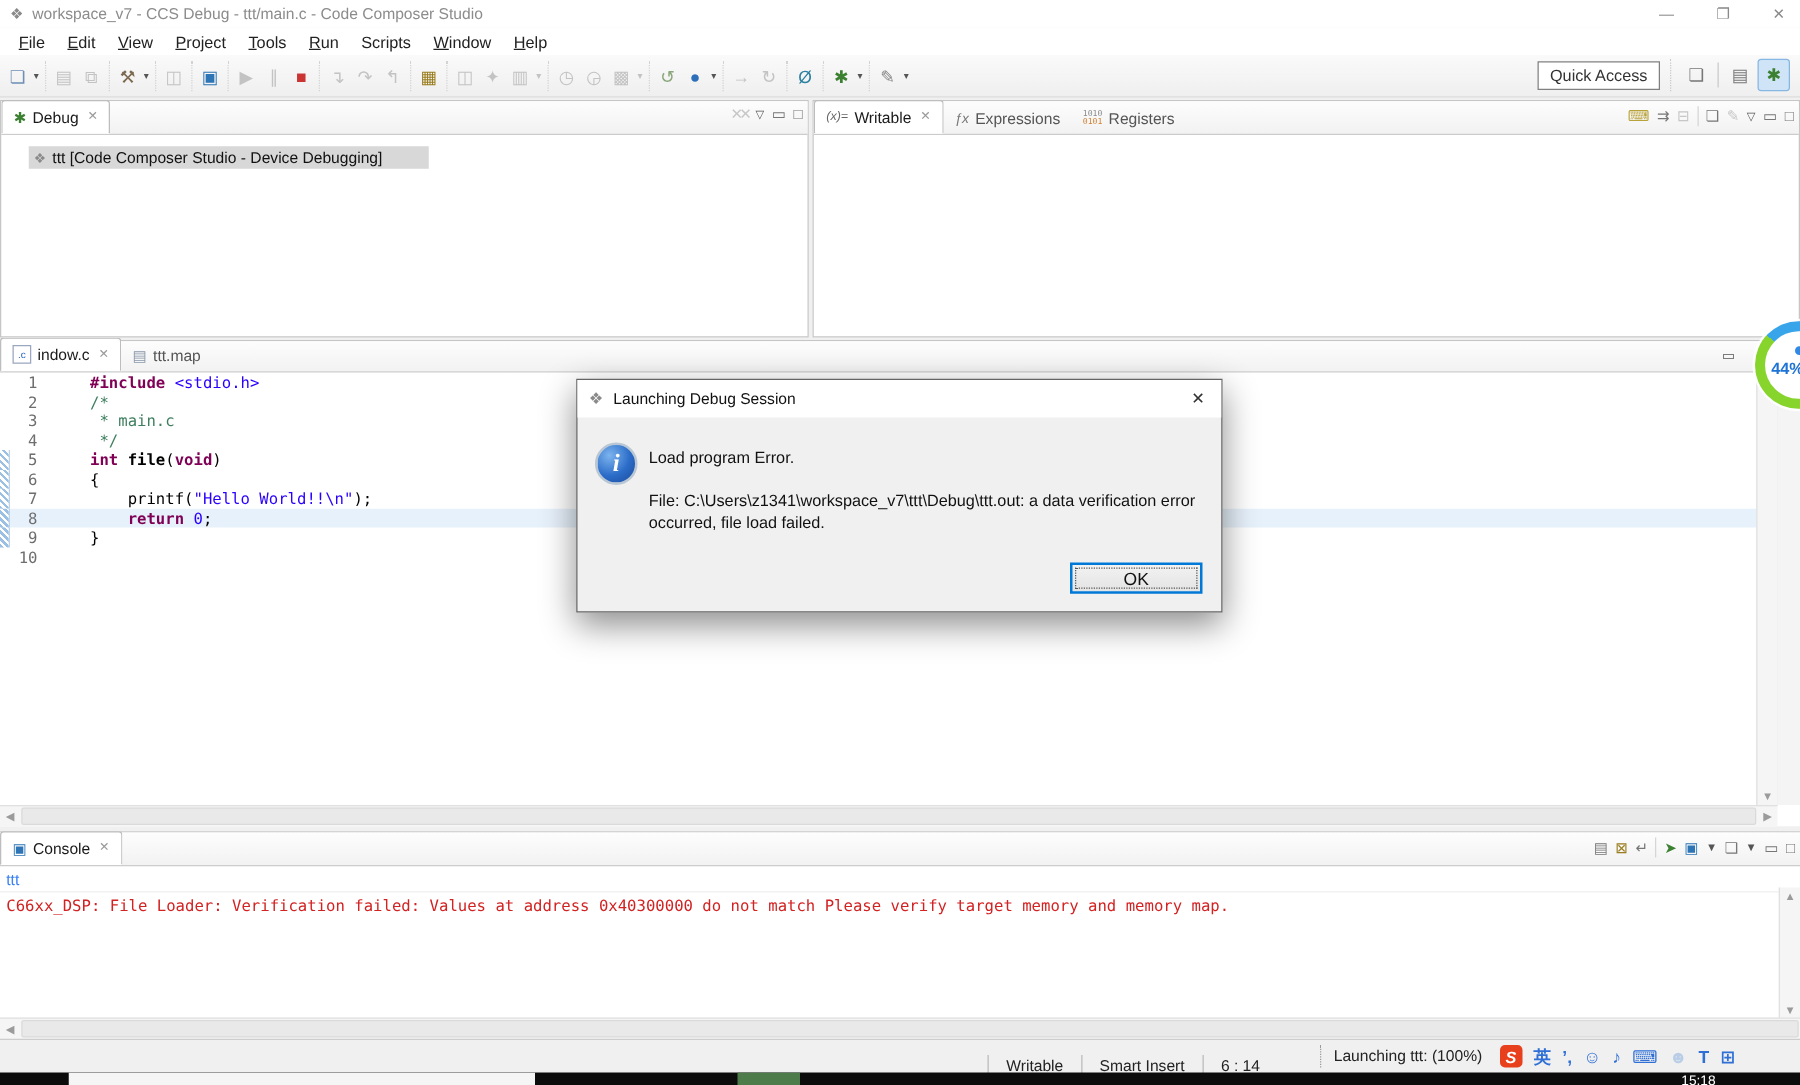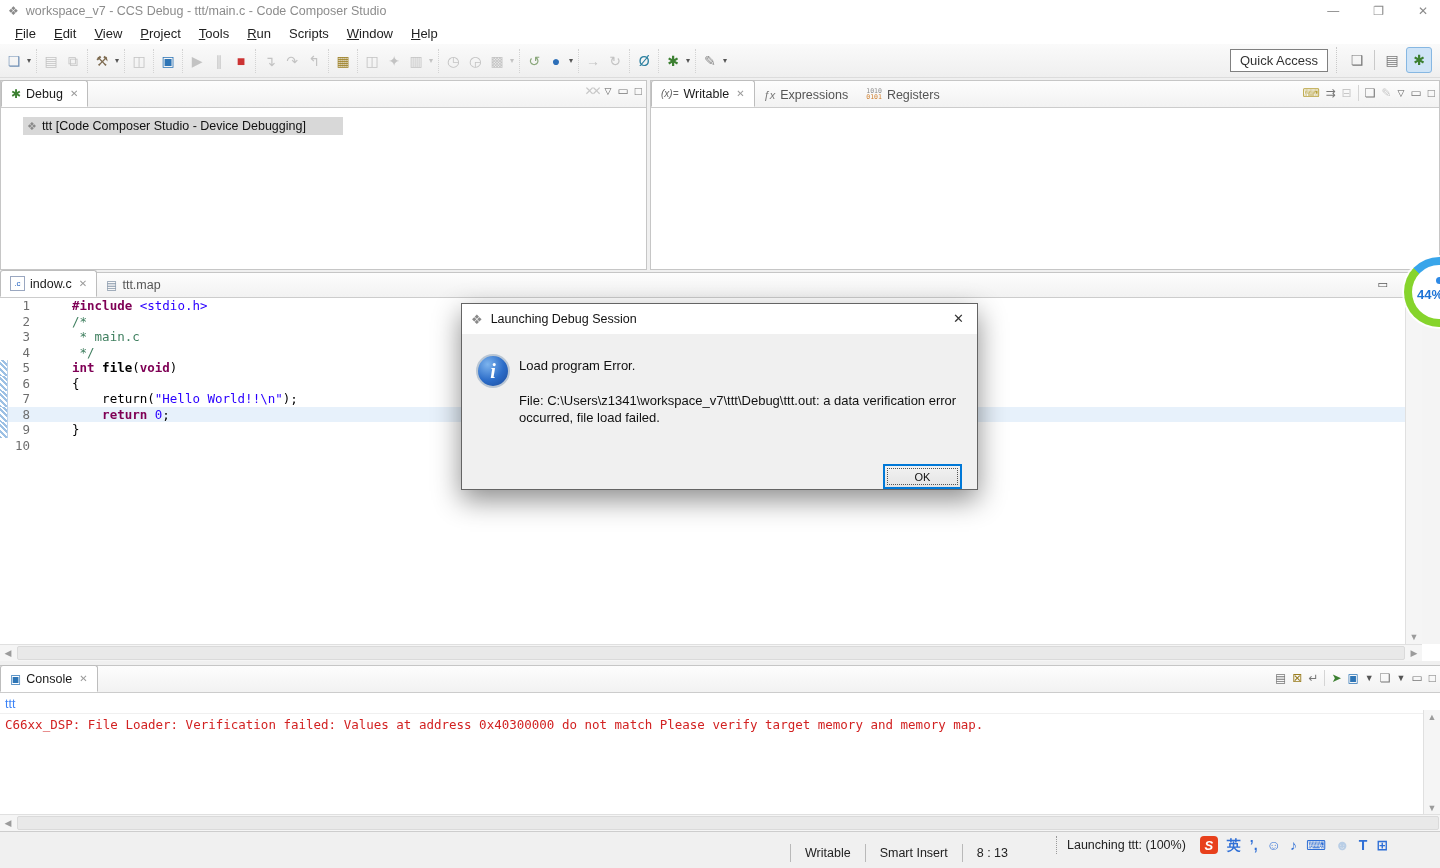--- a/index.html
+++ b/index.html
@@ -120,22 +120,22 @@
   .dlg-title .txt{margin-left:8px;font-size:12.5px;color:#111;}
   .dlg-close{position:absolute;right:13px;top:7px;font-size:13px;color:#333;}
   .dlg-body{position:relative;height:155px;}
   .info-icon{position:absolute;left:14px;top:20px;width:34px;height:34px;border-radius:50%;
              background:radial-gradient(circle at 32% 28%,#7db4ee,#2b6cc8 55%,#1b4a9b);
              border:2px solid #b9c6d4;box-sizing:border-box;color:#fff;
              display:flex;align-items:center;justify-content:center;font-family:"Liberation Serif","DejaVu Serif",serif;
              font-style:italic;font-weight:bold;font-size:20px;}
   .dlg-msg1{position:absolute;left:57px;top:24px;font-size:13px;color:#111;}
   .dlg-msg2{position:absolute;left:57px;top:58px;width:445px;font-size:13px;line-height:17px;color:#111;}
-  .ok-btn{position:absolute;right:15px;bottom:0;width:79px;height:25px;background:linear-gradient(#f2f2f2,#e4e4e4);
-          border:2px solid #0078d7;box-sizing:border-box;font-size:11px;color:#111;
+  .ok-btn{position:absolute;right:15px;bottom:14px;width:106px;height:25px;background:linear-gradient(#f2f2f2,#e4e4e4);
+          border:2px solid #0078d7;box-sizing:border-box;font-size:14px;color:#111;
           display:flex;align-items:center;justify-content:center;outline:1px dotted #555;outline-offset:-5px;}
 
   
   .ball{position:absolute;left:1404px;top:257px;width:70px;height:70px;border-radius:50%;z-index:60;
         background:conic-gradient(#38a5ea 0 13%,#f5c623 13% 16%,#ef7a28 16% 21%,#e8383f 21% 28%,#86d42c 28% 87%,#38a5ea 87% 100%);
         box-shadow:0 0 0 2px rgba(255,255,255,.85);}
   .ball-inner{position:absolute;left:8px;top:8px;width:54px;height:54px;border-radius:50%;background:#fff;}
   .ball-dot{position:absolute;left:32px;top:20px;width:7px;height:7px;border-radius:50%;background:#2e8ae6;}
   .ball-pct{position:absolute;left:13px;top:30px;font-size:13px;font-weight:bold;color:#1e74d6;}
 </style>
@@ -390,21 +390,21 @@
           <div class="ltext"><span class="tok-k">int</span><span class="tok-p"> </span><span class="tok-b">file</span><span class="tok-p">(</span><span class="tok-k">void</span><span class="tok-p">)</span></div>
         </div>
         <div class="code-row">
           <div class="rcol hatch"></div>
           <div class="lnum">6</div>
           <div class="ltext"><span class="tok-p">{</span></div>
         </div>
         <div class="code-row">
           <div class="rcol hatch"></div>
           <div class="lnum">7</div>
-          <div class="ltext"><span class="tok-p">    return(</span><span class="tok-s">"Hello World!!\n"</span><span class="tok-p">);</span></div>
+          <div class="ltext"><span class="tok-p">    printf(</span><span class="tok-s">"Hello World!!\n"</span><span class="tok-p">);</span></div>
         </div>
         <div class="code-row cur">
           <div class="rcol hatch"></div>
           <div class="lnum">8</div>
           <div class="ltext"><span class="tok-p">    </span><span class="tok-k">return</span><span class="tok-p"> </span><span class="tok-n">0</span><span class="tok-p">;</span></div>
         </div>
         <div class="code-row">
           <div class="rcol hatch"></div>
           <div class="lnum">9</div>
           <div class="ltext"><span class="tok-p">}</span></div>
@@ -461,36 +461,41 @@
       <span class="arr">◀</span>
       <span class="thumb"></span>
     </div>
   </div>
 
   <div class="statusbar">
     <div class="sb-spacer"></div>
     <div id="sb-cells" style="display:flex;height:100%;align-items:center;">
         <span class="sb-cell">Writable</span>
         <span class="sb-cell">Smart Insert</span>
-        <span class="sb-cell">8 : 13</span>
+        <span class="sb-cell">6 : 14</span>
       </div>
     <div class="sb-progress">Launching ttt: (100%)</div>
     <div class="sogou" id="sogou-bar">
         <span class="sg-badge">S</span>
         <span class="sg-ic">英</span>
         <span class="sg-ic">’,</span>
         <span class="sg-ic">☺</span>
         <span class="sg-ic">♪</span>
         <span class="sg-ic">⌨</span>
         <span class="sg-ic" style="color: rgb(185, 206, 230);">☻</span>
         <span class="sg-ic">T</span>
         <span class="sg-ic">⊞</span>
       </div>
   </div>
 
+  <div class="taskbar">
+    <div class="tk-white"></div>
+    <div class="tk-green"></div>
+    <span class="tk-clock">15:18</span>
+  </div>
 
   <div class="dialog">
     <div class="dlg-title">
       <span class="cube">❖</span>
       <span class="txt">Launching Debug Session</span>
       <span class="dlg-close">✕</span>
     </div>
     <div class="dlg-body">
       <div class="info-icon">i</div>
       <div class="dlg-msg1">Load program Error.</div>

